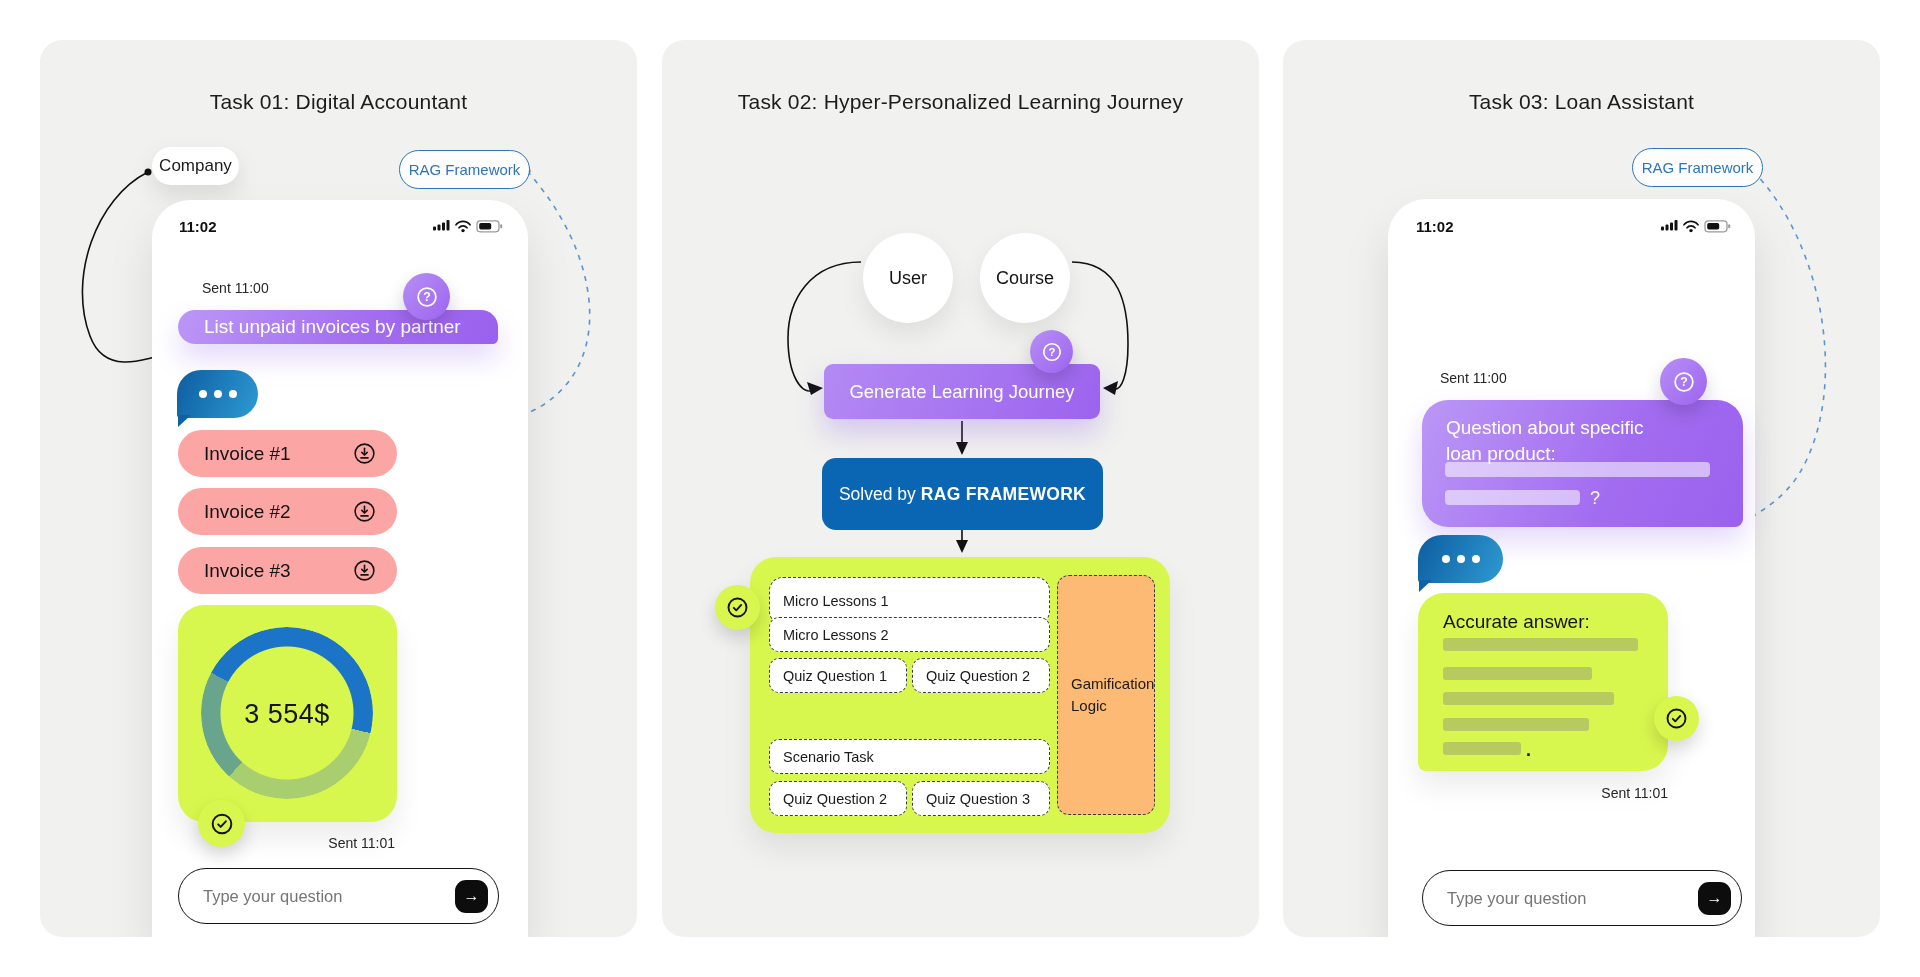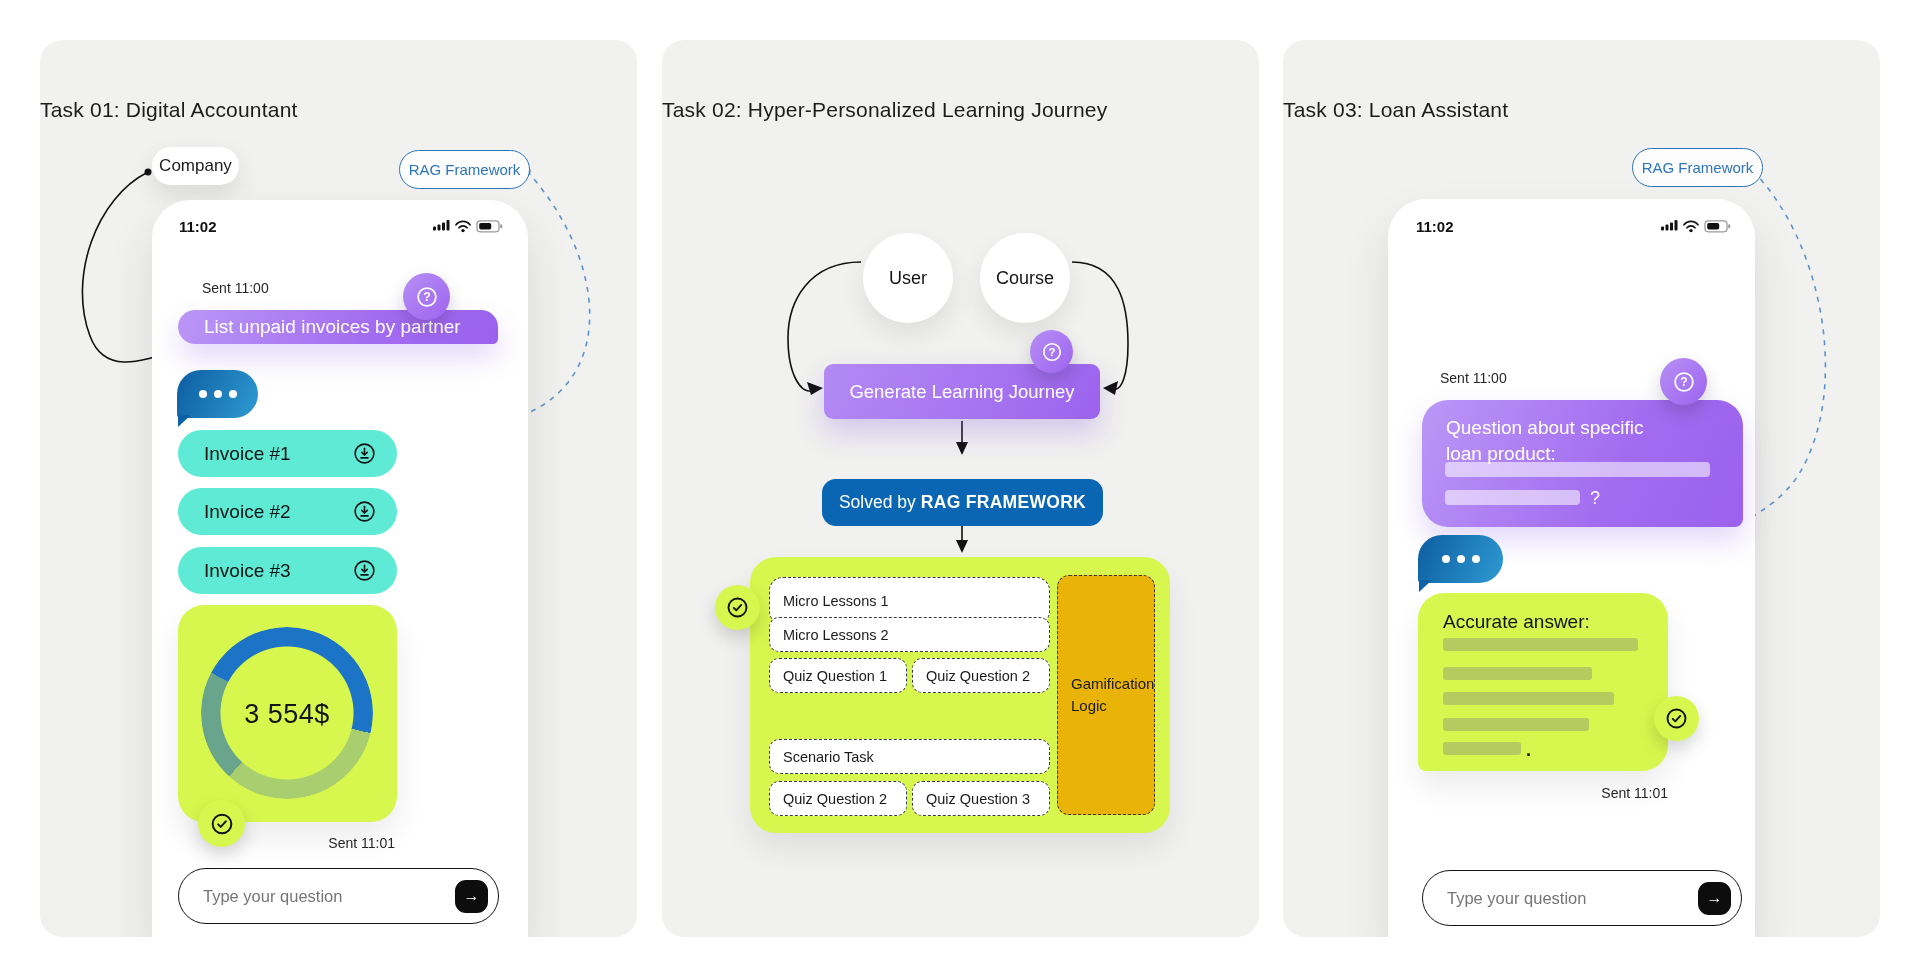--- a/index.html
+++ b/index.html
@@ -1,20 +1,20 @@
 <!DOCTYPE html>
 <html><head>
 <meta charset="utf-8">
 <style>
   html,body{margin:0;padding:0;background:#ffffff;}
   #canvas{position:relative;width:1920px;height:977px;background:#ffffff;overflow:hidden;
           font-family:"Liberation Sans","DejaVu Sans",sans-serif;color:#1b1b1b;}
   .panel{position:absolute;top:40px;width:597px;height:897px;background:#f1f1ef;border-radius:22px;overflow:hidden;}
   #panel-1{left:40px;} #panel-2{left:662px;} #panel-3{left:1283px;}
-  .ptitle{position:absolute;top:50px;left:0;width:100%;text-align:left;font-size:21px;font-weight:500;color:#1c1c1c;letter-spacing:.2px;margin-top:8px;}
+  .ptitle{position:absolute;top:50px;left:0;width:100%;text-align:center;font-size:21px;font-weight:500;color:#1c1c1c;letter-spacing:.2px;}
   .overlay{position:absolute;left:0;top:0;width:597px;height:897px;pointer-events:none;overflow:visible;}
 
   
   .pill{position:absolute;display:flex;align-items:center;justify-content:center;border-radius:22px;font-size:17px;}
   .pill-white{background:#ffffff;color:#1b1b1b;box-shadow:0 10px 24px rgba(0,0,0,.10);}
   .pill-rag{background:#fdfdfd;color:#2e75b8;border:1.5px solid #2e75b8;font-weight:500;border-radius:24px;}
 
   
   .phone{position:absolute;background:#ffffff;border-radius:38px 38px 0 0;box-shadow:0 24px 48px rgba(0,0,0,.10);}
   .status-time{position:absolute;font-size:15px;font-weight:700;color:#111;}
@@ -27,21 +27,21 @@
   .badge{position:absolute;border-radius:50%;display:flex;align-items:center;justify-content:center;box-shadow:0 8px 18px rgba(0,0,0,.16);}
   .badge-purple{background:linear-gradient(135deg,#b78ff5,#9d64ef);}
   .badge-lime{background:#d8f74e;}
 
   .typing{position:absolute;background:linear-gradient(115deg,#0d5da1,#2e9ad2);border-radius:26px 26px 26px 4px;
     display:flex;align-items:center;justify-content:center;gap:7px;}
   .typing::after{content:"";position:absolute;left:1px;bottom:-9px;width:0;height:0;
     border-top:12px solid #0f61a5;border-right:13px solid transparent;}
   .typing .dot{width:8px;height:8px;border-radius:50%;background:#fff;}
 
-  .bubble-lime{position:absolute;background:#5eead4;border-radius:24px;display:flex;align-items:center;
+  .bubble-lime{position:absolute;background:#fca5a5;border-radius:24px;display:flex;align-items:center;
     padding:0 20px 0 26px;justify-content:space-between;font-size:19px;color:#141414;text-align:center;}
   .card-lime{position:absolute;background:#d8f74e;border-radius:26px;box-shadow:0 16px 30px rgba(0,0,0,.08);}
   .donut{position:absolute;border-radius:50%;
     -webkit-mask:radial-gradient(circle,transparent 0 66px,#000 67px);
             mask:radial-gradient(circle,transparent 0 66px,#000 67px);}
   .donut-label{position:absolute;text-align:center;font-size:27px;color:#141414;letter-spacing:.5px;}
 
   .input-bar{position:absolute;background:#fff;border:1.5px solid #141414;border-radius:28px;display:flex;align-items:center;}
   .input-bar input{border:none;outline:none;background:transparent;font-size:16.5px;color:#1b1b1b;
     font-family:"Liberation Sans","DejaVu Sans",sans-serif;flex:1;padding:0 10px 0 24px;}
@@ -51,21 +51,21 @@
   
   .circle-node{position:absolute;width:90px;height:90px;border-radius:50%;background:#fff;display:flex;align-items:center;
     justify-content:center;font-size:18px;color:#141414;box-shadow:0 12px 26px rgba(0,0,0,.08);}
   .gen-btn{position:absolute;background:linear-gradient(115deg,#b38af4,#9c63ee);color:#fff;border-radius:18px;
     display:flex;align-items:center;justify-content:center;font-size:18.5px;box-shadow:0 14px 28px rgba(122,76,230,.25);}
   .solved-bar{position:absolute;background:#0a66b2;color:#fff;border-radius:14px;display:flex;align-items:center;
     justify-content:center;font-size:17.5px;}
   .solved-bar b{font-weight:700;margin-left:5px;letter-spacing:.3px;}
   .plan-row{position:absolute;background:#fff;border:1.4px dashed #3a3a3a;border-radius:10px;display:flex;align-items:center;
     padding-left:13px;font-size:14.5px;color:#1b1b1b;box-sizing:border-box;}
-  .gam-box{position:absolute;background:#eab308;border:1.4px dashed #3a3a3a;border-radius:12px;box-sizing:border-box;
+  .gam-box{position:absolute;background:#fdba74;border:1.4px dashed #3a3a3a;border-radius:12px;box-sizing:border-box;
     display:flex;align-items:center;padding-left:13px;font-size:15px;line-height:1.45;color:#1b1b1b;}
 
   
   .ph-bar{position:absolute;height:15px;border-radius:4px;background:rgba(255,255,255,.55);}
   .ans-bar{position:absolute;height:13px;border-radius:3px;background:#b7ca60;}
   .bubble-answer{position:absolute;background:#d8f74e;border-radius:26px 26px 26px 8px;color:#141414;box-shadow:0 16px 30px rgba(0,0,0,.08);}
   .q-suffix{position:absolute;color:#fff;font-size:18px;}
   .a-suffix{position:absolute;color:#141414;font-size:18px;font-weight:700;}
 </style>
 </head>
@@ -204,21 +204,21 @@
     <div class="gen-btn" style="left:162px;top:324px;width:276px;height:55px;border-radius:9px;">
       <span>Generate Learning Journey</span>
     </div>
     <div class="badge badge-purple" style="left:368px;top:290px;width:43px;height:43px;">
       <svg width="26" height="26" viewBox="0 0 24 24">
         <circle cx="12" cy="12" r="7.6" fill="none" stroke="#fff" stroke-width="1.5"></circle>
         <text x="12" y="15.4" text-anchor="middle" font-size="10.5" font-weight="bold" fill="#fff">?</text>
       </svg>
     </div>
 
-    <div class="solved-bar" style="left:160px;top:439px;width:281px;height:47px;">
+    <div class="solved-bar" style="left:160px;top:418px;width:281px;height:72px;">
       <span>Solved by</span>
         <b>RAG FRAMEWORK</b>
     </div>
 
     <div class="card-lime" style="left:88px;top:517px;width:420px;height:276px;"></div>
     <div class="badge badge-lime" style="left:53px;top:545px;width:45px;height:45px;">
       <svg width="27" height="27" viewBox="0 0 24 24" fill="none" stroke="#141414" stroke-width="1.7" stroke-linecap="round" stroke-linejoin="round">
           <circle cx="12" cy="12" r="8"></circle>
           <path d="M8.7,12.3 l2.2,2.2 l4.4,-4.8"></path>
         </svg>

